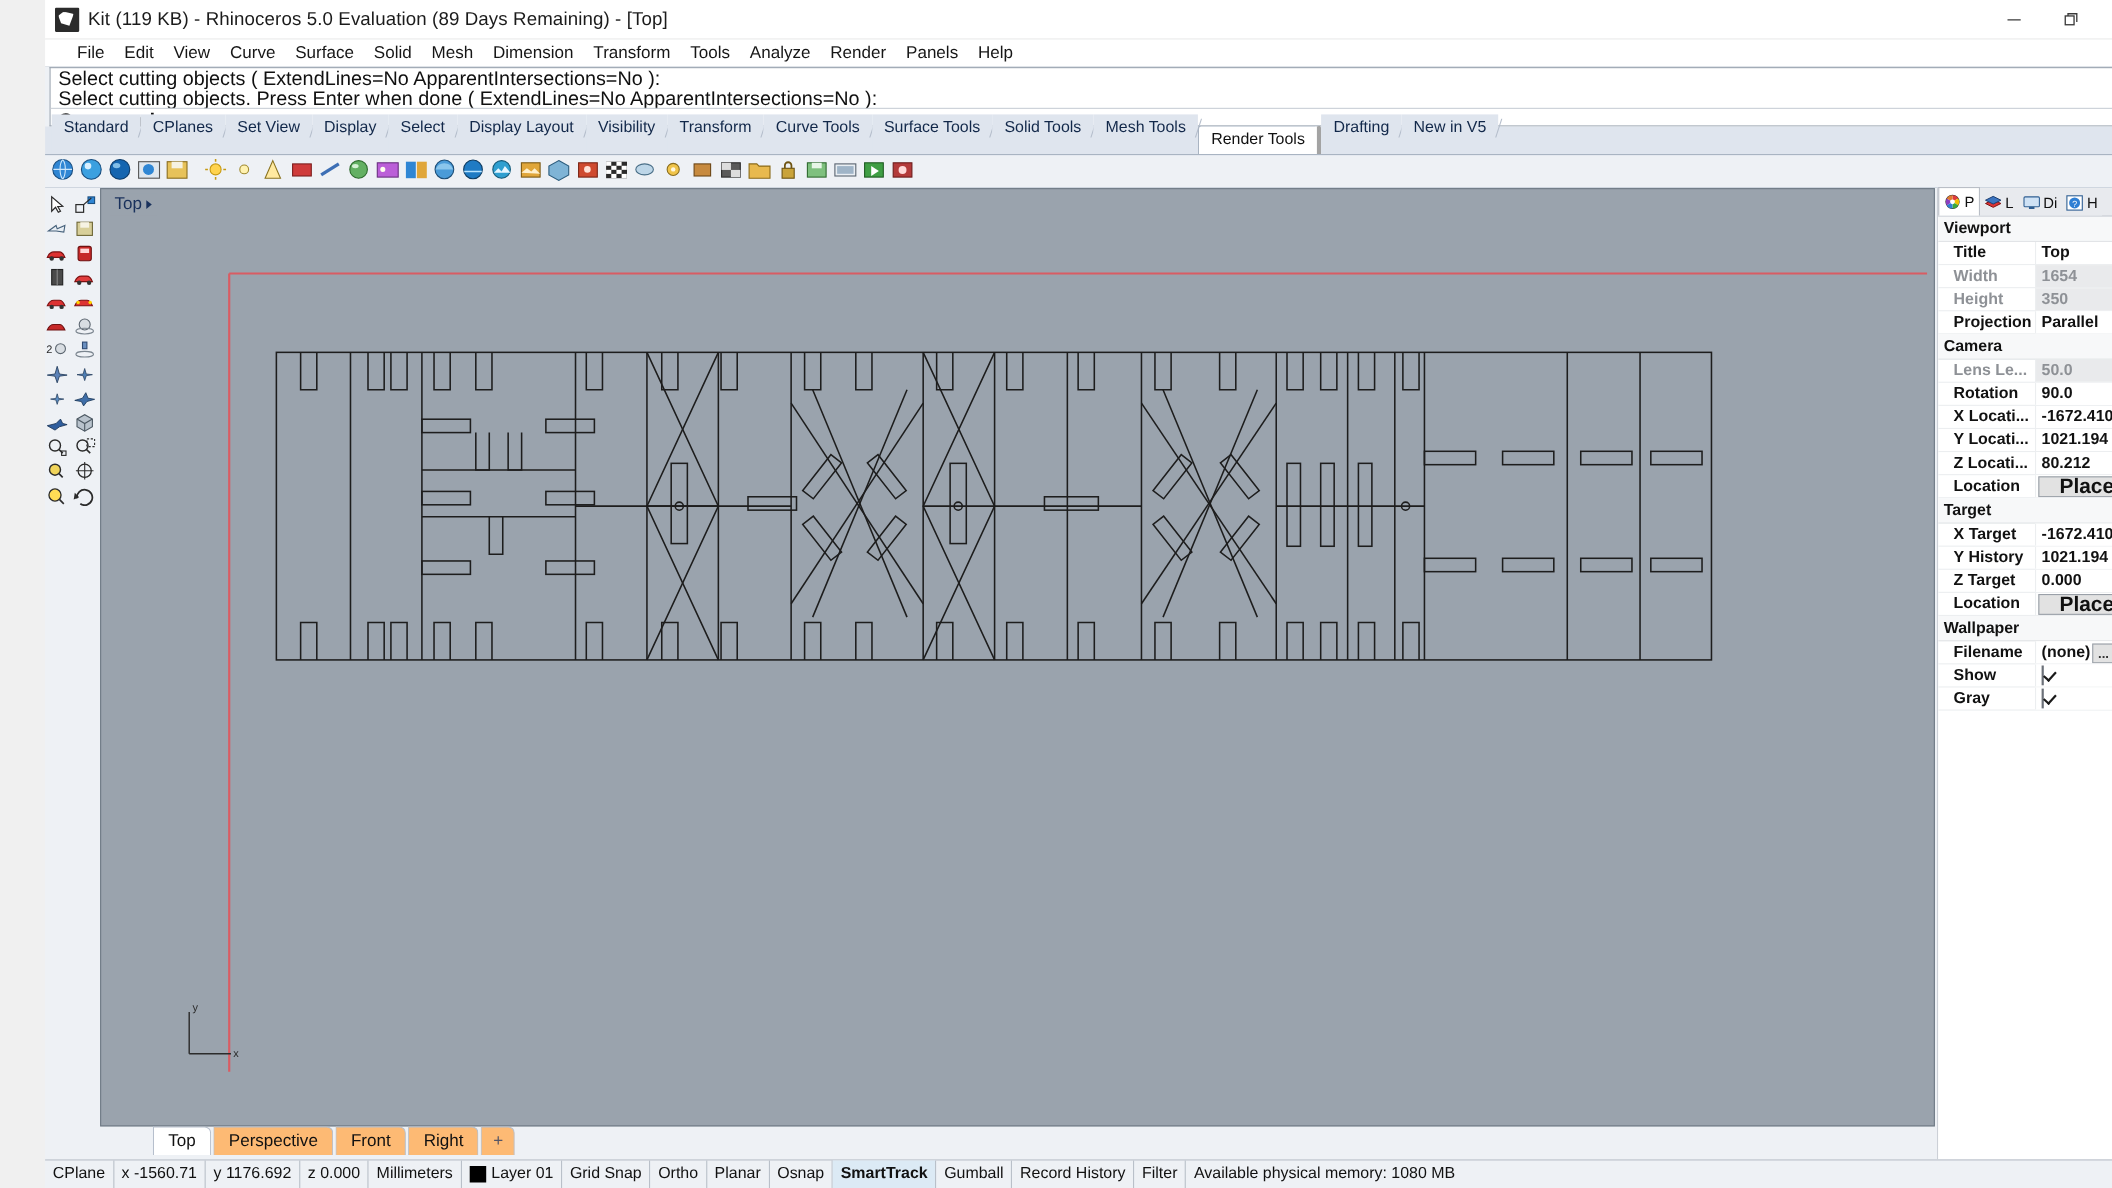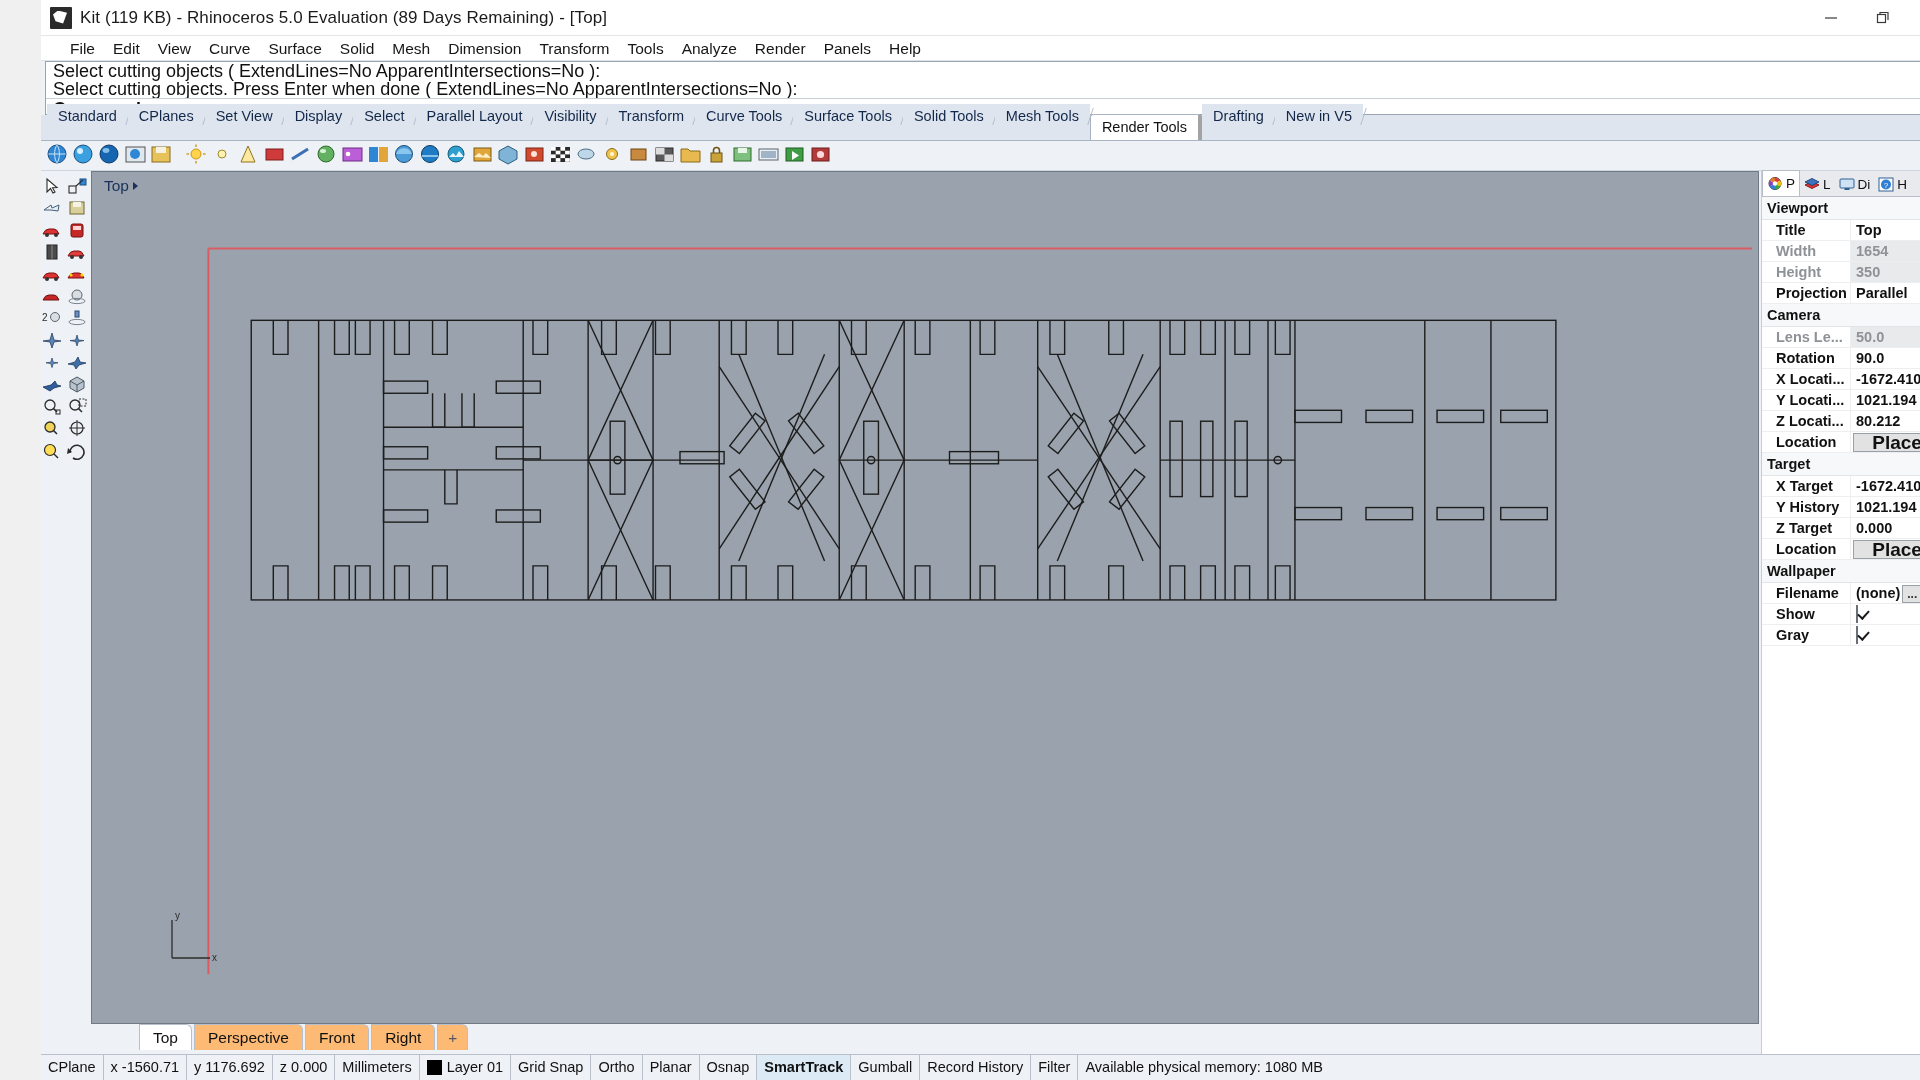--- a/index.html
+++ b/index.html
@@ -249,21 +249,21 @@
       <span>▼</span>
     </div>
   </div>
 
   <div class="tabstrip">
     <div class="tab">Standard</div>
     <div class="tab">CPlanes</div>
     <div class="tab">Set View</div>
     <div class="tab">Display</div>
     <div class="tab">Select</div>
-    <div class="tab">Parallel Layout</div>
+    <div class="tab">Display Layout</div>
     <div class="tab">Visibility</div>
     <div class="tab">Transform</div>
     <div class="tab">Curve Tools</div>
     <div class="tab">Surface Tools</div>
     <div class="tab">Solid Tools</div>
     <div class="tab">Mesh Tools</div>
     <div class="tab active">Render Tools</div>
     <div class="tab">Drafting</div>
     <div class="tab">New in V5</div>
     <div class="gear-right">

